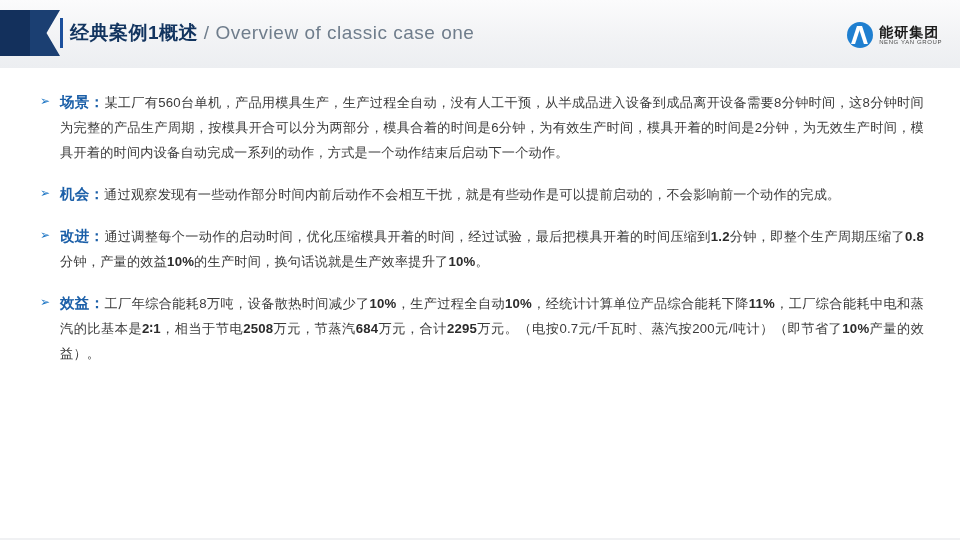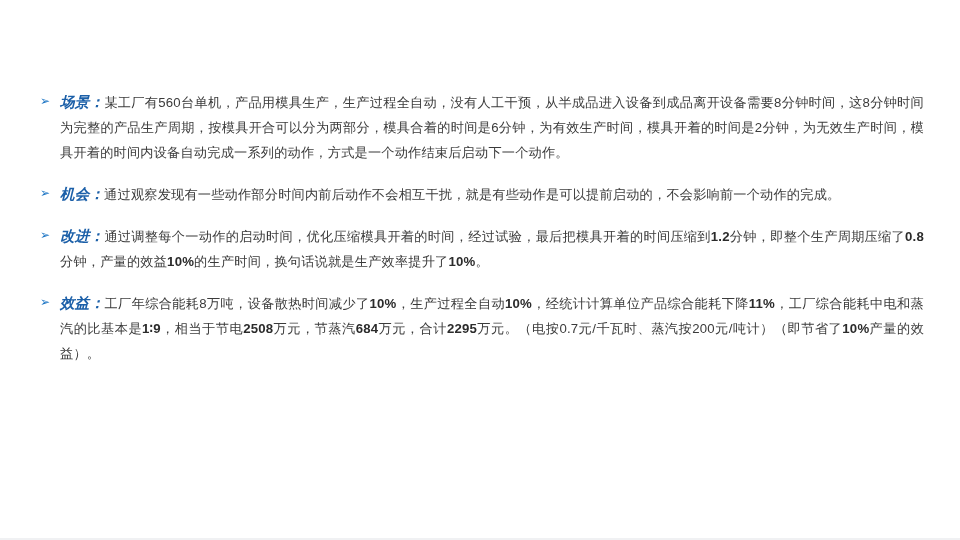--- a/index.html
+++ b/index.html
@@ -130,36 +130,51 @@
     font-size: 13.2px;
     line-height: 25px;
     color: #3b3b3b;
     text-align: justify;
     letter-spacing: 0.2px;
   }
   .label {
     color: #1b5fa8;
     font-weight: bold;
     font-size: 14.5px;
-    font-style: italic;
   }
   .para b { color: #2b2b2b; font-weight: bold; }
 
   
   .footer-edge {
     position: absolute;
     left: 0; bottom: 0; width: 960px; height: 2px;
     background: #f0f1f3;
   }
 </style>
 </head>
 <body>
 
 <div class="slide">
 
+  <div class="header">
+    <div class="header-sheen"></div>
+    <div class="nav-block"></div>
+    <div class="nav-block-2"></div>
+    <div class="title-bar-line"></div>
+    <div class="slide-title">
+      <span class="cn">经典案例1概述</span><span class="en"> / Overview of classic case one</span>
+    </div>
+    <div class="logo">
+      <div class="logo-mark"></div>
+      <div class="logo-text">
+        <div class="logo-cn">能研集团</div>
+        <div class="logo-en">NENG YAN GROUP</div>
+      </div>
+    </div>
+  </div>
 
   <div class="body">
 
     <div class="block">
       <span class="bullet">➢</span>
       <div class="para">
         <span class="label">场景：</span><span>某工厂有560台单机，产品用模具生产，生产过程全自动，没有人工干预，从半成品进入设备到成品离开设备需要8分钟时间，这8分钟时间为完整的产品生产周期，按模具开合可以分为两部分，模具合着的时间是6分钟，为有效生产时间，模具开着的时间是2分钟，为无效生产时间，模具开着的时间内设备自动完成一系列的动作，方式是一个动作结束后启动下一个动作。</span>
       </div>
     </div>
 
@@ -173,20 +188,20 @@
     <div class="block">
       <span class="bullet">➢</span>
       <div class="para">
         <span class="label">改进：</span><span class="rich"><span>通过调整每个一动作的启动时间，优化压缩模具开着的时间，经过试验，最后把模具开着的时间压缩到</span><b>1.2</b><span>分钟，即整个生产周期压缩了</span><b>0.8</b><span>分钟，产量的效益</span><b>10%</b><span>的生产时间，换句话说就是生产效率提升了</span><b>10%</b><span>。</span></span>
       </div>
     </div>
 
     <div class="block">
       <span class="bullet">➢</span>
       <div class="para">
-        <span class="label">效益：</span><span class="rich"><span>工厂年综合能耗8万吨，设备散热时间减少了</span><b>10%</b><span>，生产过程全自动</span><b>10%</b><span>，经统计计算单位产品综合能耗下降</span><b>11%</b><span>，工厂综合能耗中电和蒸汽的比基本是</span><b>1∶9</b><span>，相当于节电</span><b>2508</b><span>万元，节蒸汽</span><b>684</b><span>万元，合计</span><b>2295</b><span>万元。（电按0.7元/千瓦时、蒸汽按200元/吨计）（即节省了</span><b>10%</b><span>产量的效益）。</span></span>
+        <span class="label">效益：</span><span class="rich"><span>工厂年综合能耗8万吨，设备散热时间减少了</span><b>10%</b><span>，生产过程全自动</span><b>10%</b><span>，经统计计算单位产品综合能耗下降</span><b>11%</b><span>，工厂综合能耗中电和蒸汽的比基本是</span><b>2∶1</b><span>，相当于节电</span><b>2508</b><span>万元，节蒸汽</span><b>684</b><span>万元，合计</span><b>2295</b><span>万元。（电按0.7元/千瓦时、蒸汽按200元/吨计）（即节省了</span><b>10%</b><span>产量的效益）。</span></span>
       </div>
     </div>
 
   </div>
 
   <div class="footer-edge"></div>
 </div>
 
 </body></html>

